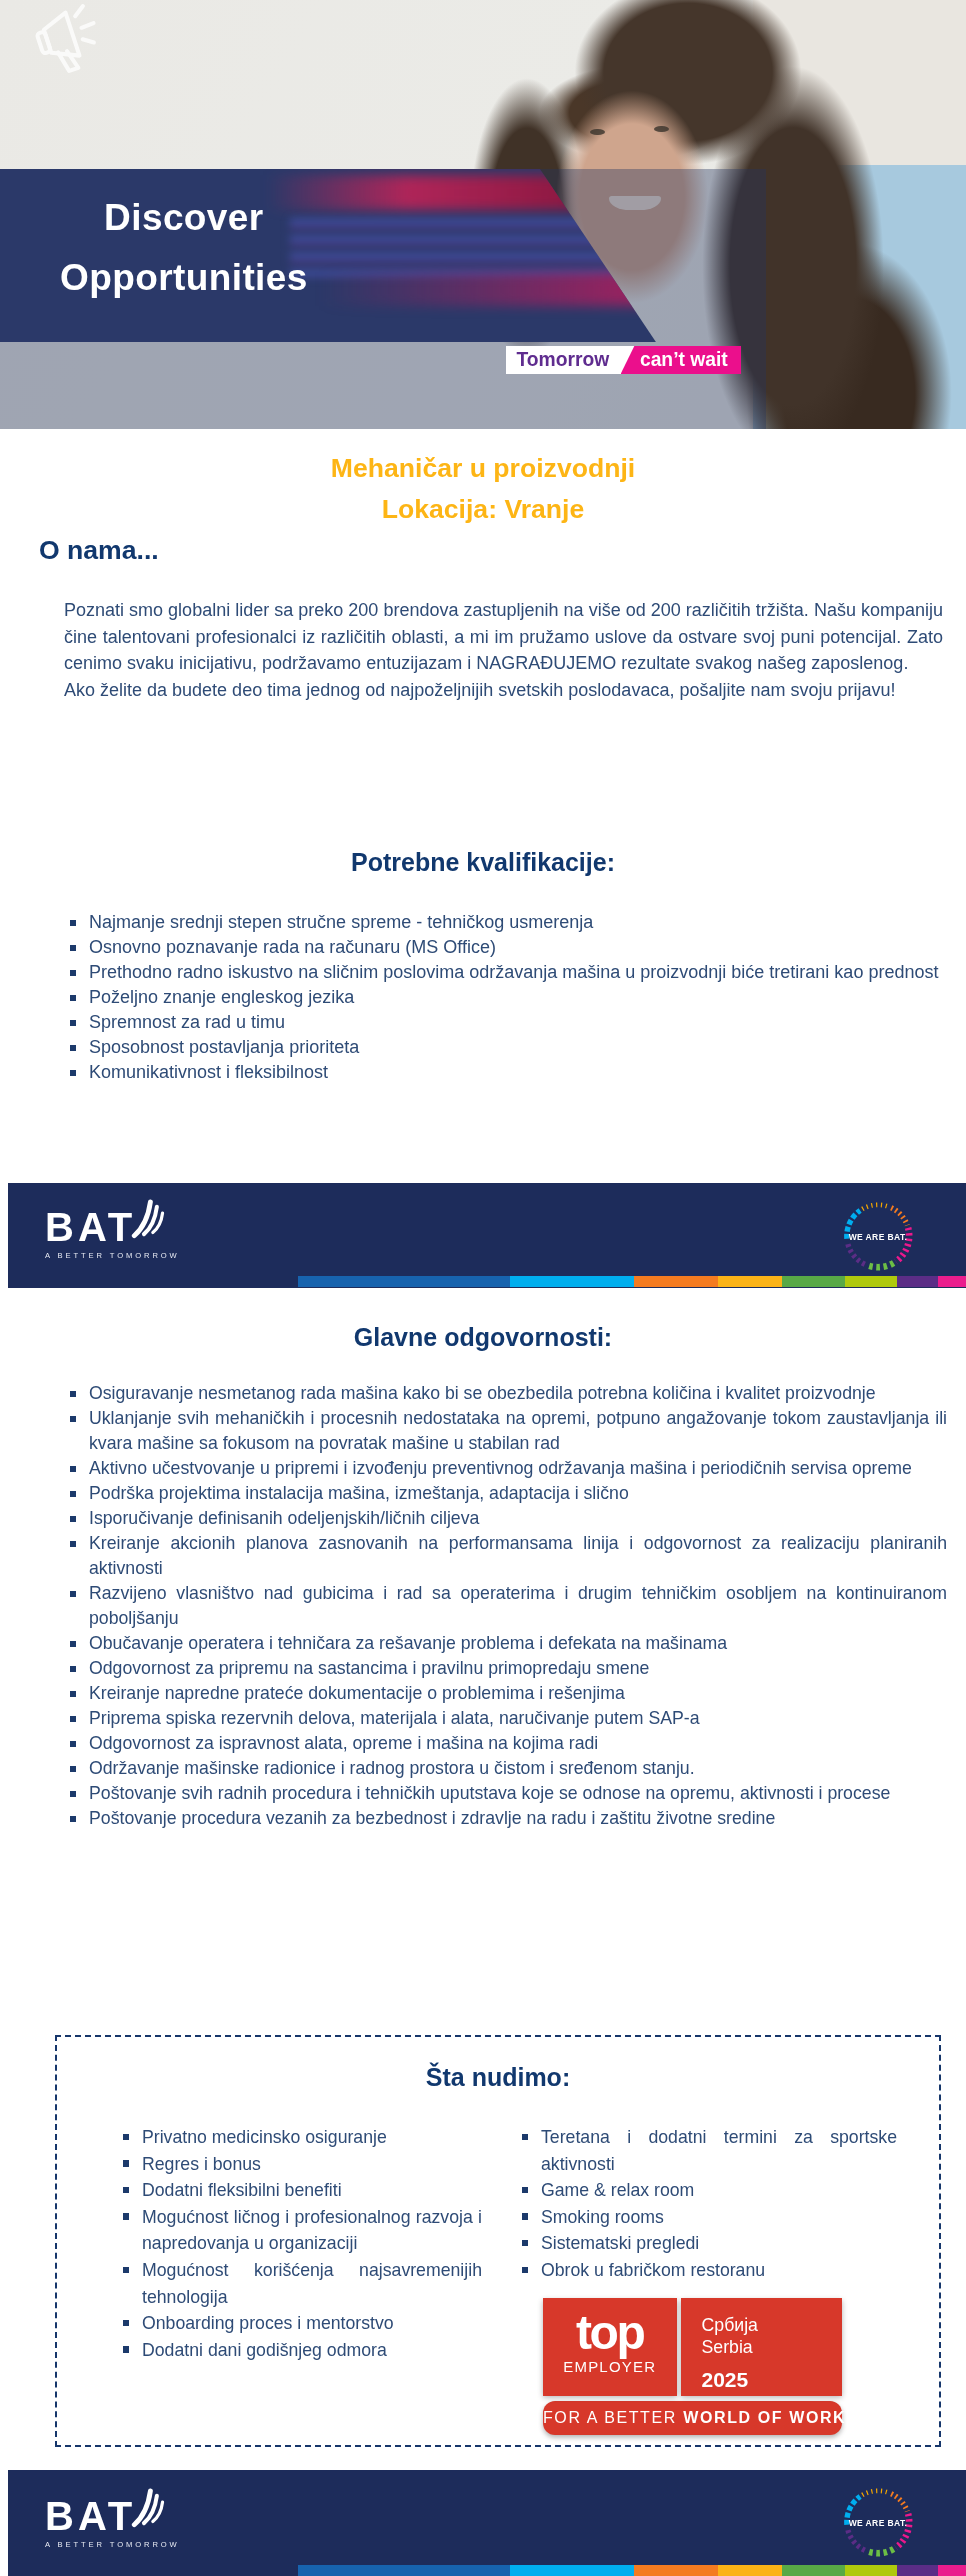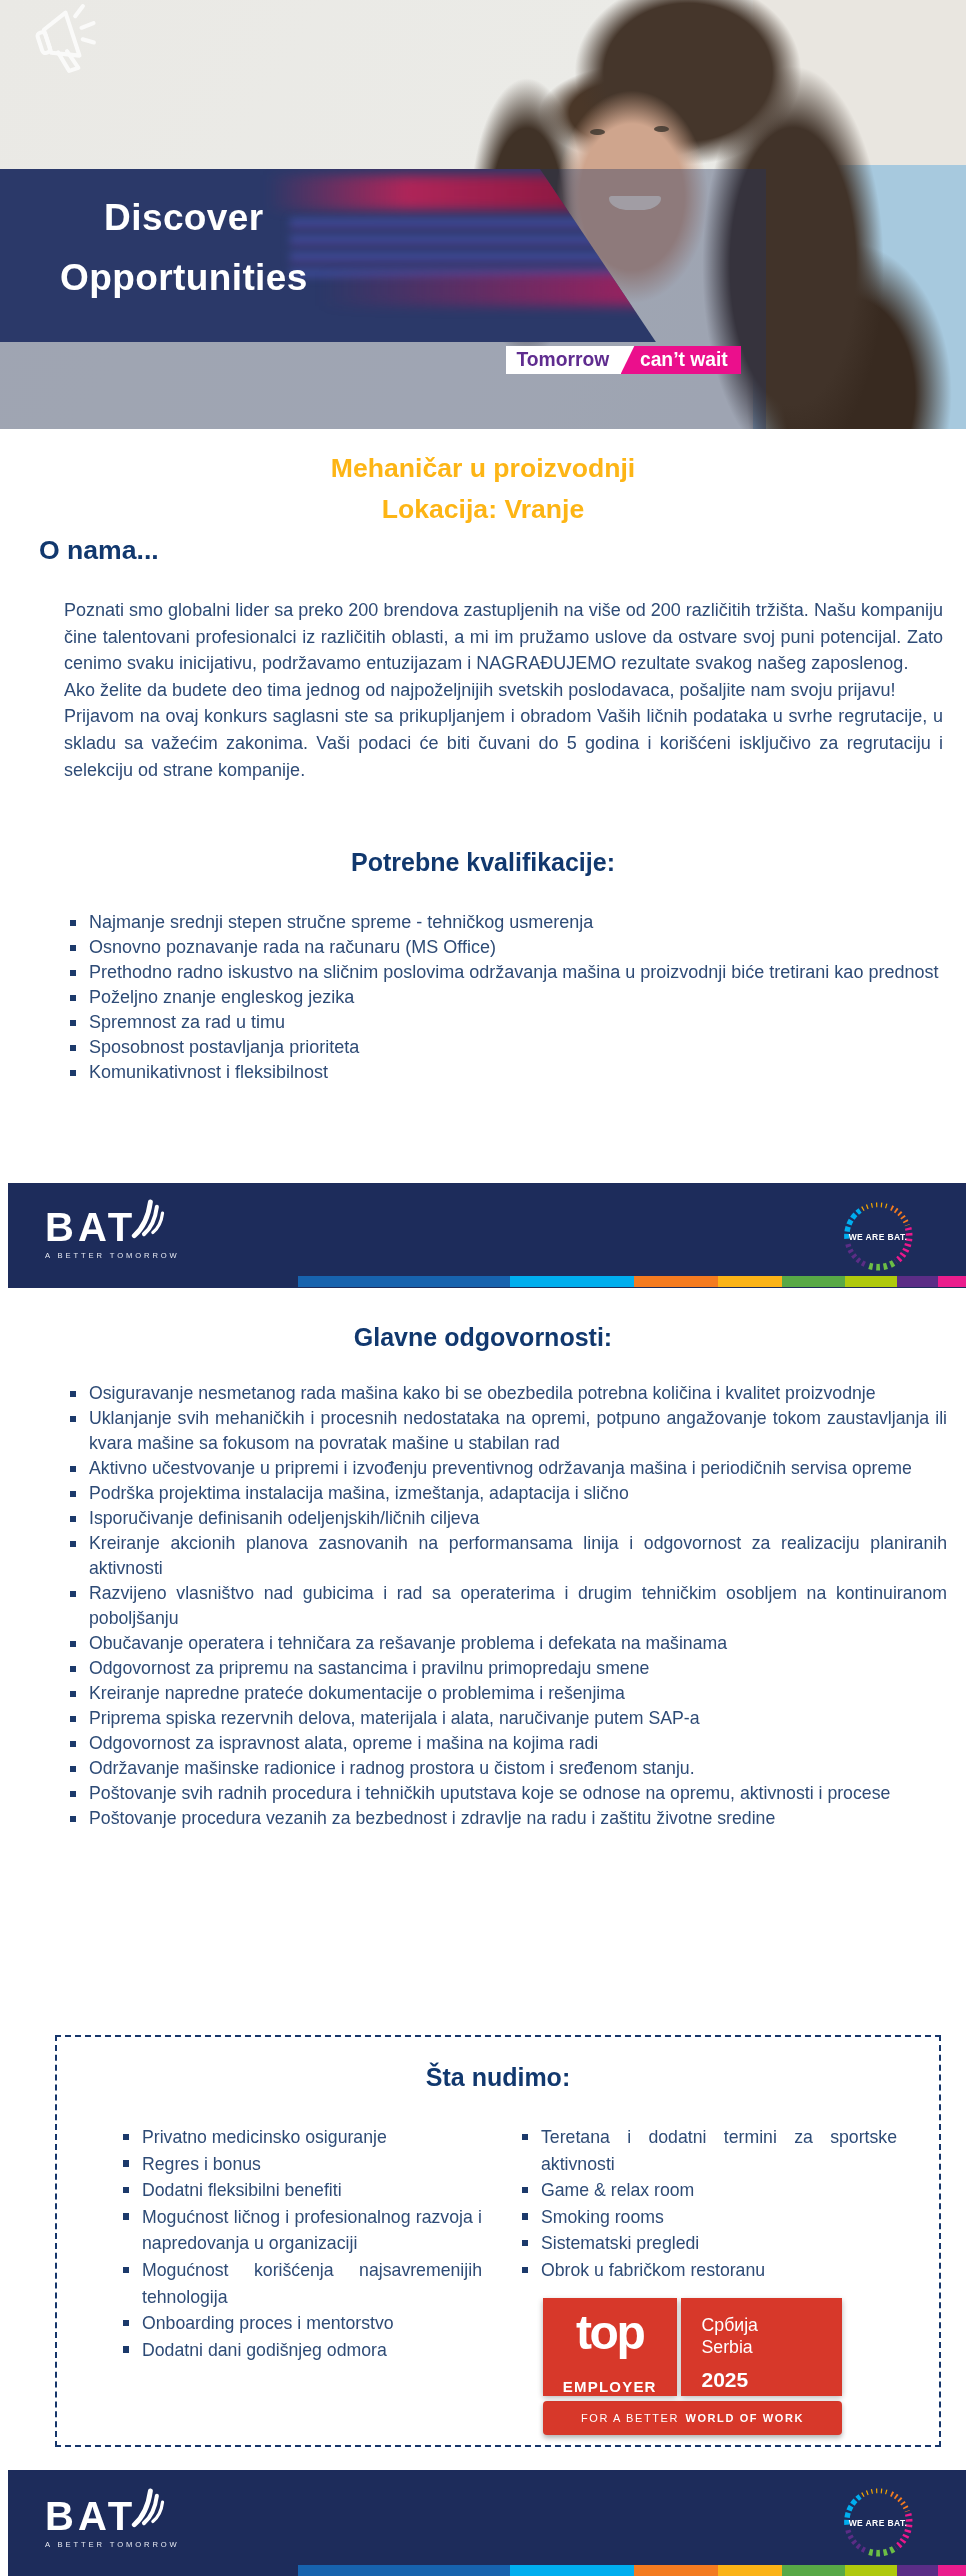--- a/index.html
+++ b/index.html
@@ -84,26 +84,26 @@
   .col-left{left:64px;top:87px;width:361px;}
   .col-right{left:463px;top:87px;width:377px;}
 
   
   .badge{position:absolute;left:486px;top:261px;width:299px;}
   .badge-cards{display:flex;gap:4px;}
   .badge-card{background:#D7382A;border-radius:0;height:98px;color:#ffffff;
               box-shadow:0 2.4px 5.6px rgba(0,0,0,.3);}
   .badge-card.left{width:134px;text-align:center;}
   .top-word{font-size:48px;font-weight:700;letter-spacing:-2.4px;line-height:47px;margin-top:11.3px;}
-  .top-sub{font-size:15px;font-weight:700;letter-spacing:1.2px;margin-top:22px;}
+  .top-sub{font-size:15px;font-weight:400;letter-spacing:1.2px;margin-top:2px;}
   .badge-card.right{width:162px;box-sizing:border-box;padding:16px 0 0 21px;}
   .badge-country{font-size:17.7px;line-height:22px;}
   .badge-year{font-size:21px;font-weight:700;margin-top:9.7px;}
-  .badge-strip{margin-top:4.8px;background:#D7382A;border-radius:4px;height:34px;line-height:34px;
-               text-align:center;color:#fff;font-size:11px;letter-spacing:1.6px;
+  .badge-strip{margin-top:4.8px;background:#D7382A;border-radius:12px;height:34px;line-height:34px;
+               text-align:center;color:#fff;font-size:16px;letter-spacing:1.6px;
                box-shadow:0 2.4px 5.6px rgba(0,0,0,.3);white-space:nowrap;}
   .badge-strip b{margin-left:6.4px;}
 </style>
 </head>
 <body>
 
 <div class="page">
 
   <div class="hero">
     <div class="sky-top-right"></div>
@@ -144,21 +144,20 @@
 
   <div class="job-title">
     <div>Mehaničar u proizvodnji</div>
     <div>Lokacija: Vranje</div>
   </div>
 
   <div class="about-heading">O nama...</div>
   <div class="about-text">
     <p>Poznati smo globalni lider sa preko 200 brendova zastupljenih na više od 200 različitih tržišta. Našu kompaniju čine talentovani profesionalci iz različitih oblasti, a mi im pružamo uslove da ostvare svoj puni potencijal. Zato cenimo svaku inicijativu, podržavamo entuzijazam i NAGRAĐUJEMO rezultate svakog našeg zaposlenog.</p>
     <p>Ako želite da budete deo tima jednog od najpoželjnijih svetskih poslodavaca, pošaljite nam svoju prijavu!</p>
-    <p>Prijavom na ovaj konkurs saglasni ste sa prikupljanjem i obradom Vaših ličnih podataka u svrhe regrutacije, u skladu sa važećim zakonima. Vaši podaci će biti čuvani do 5 godina i korišćeni isključivo za regrutaciju i selekciju od strane kompanije.</p>
   </div>
 
   <div class="sec-heading" style="top:848px;">Potrebne kvalifikacije:</div>
   <ul class="blist qual-list">
       <li>Najmanje srednji stepen stručne spreme - tehničkog usmerenja</li>
       <li>Osnovno poznavanje rada na računaru (MS Office)</li>
       <li>Prethodno radno iskustvo na sličnim poslovima održavanja mašina u proizvodnji biće tretirani kao prednost</li>
       <li>Poželjno znanje engleskog jezika</li>
       <li>Spremnost za rad u timu</li>
       <li>Sposobnost postavljanja prioriteta</li>

